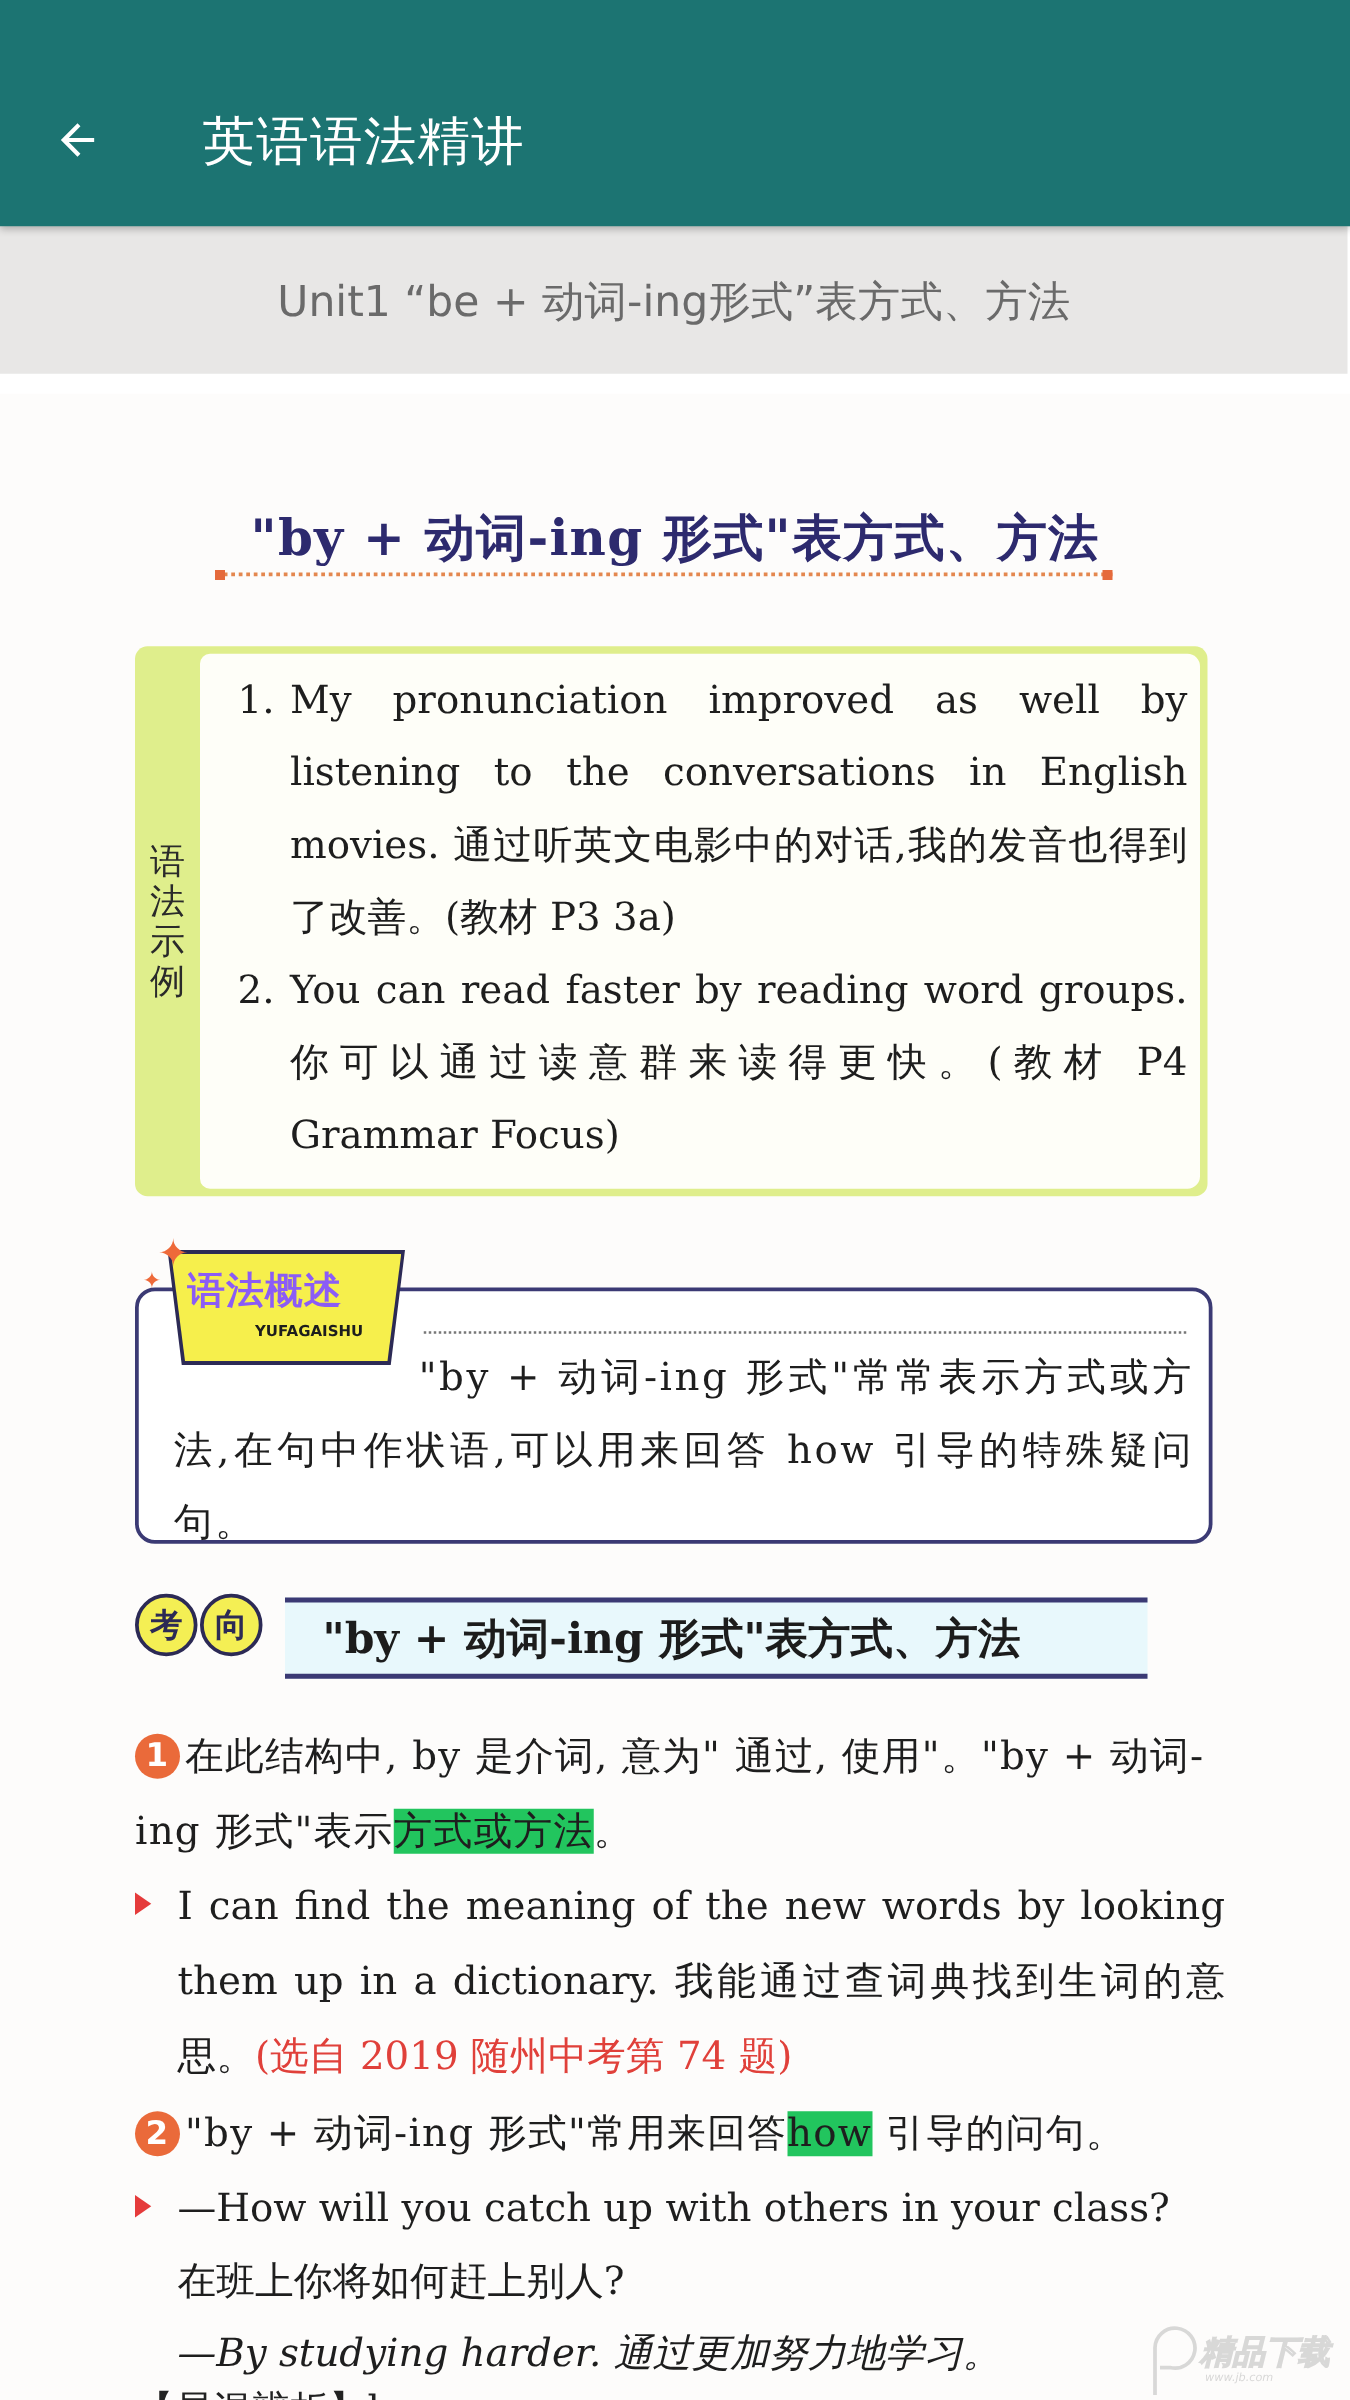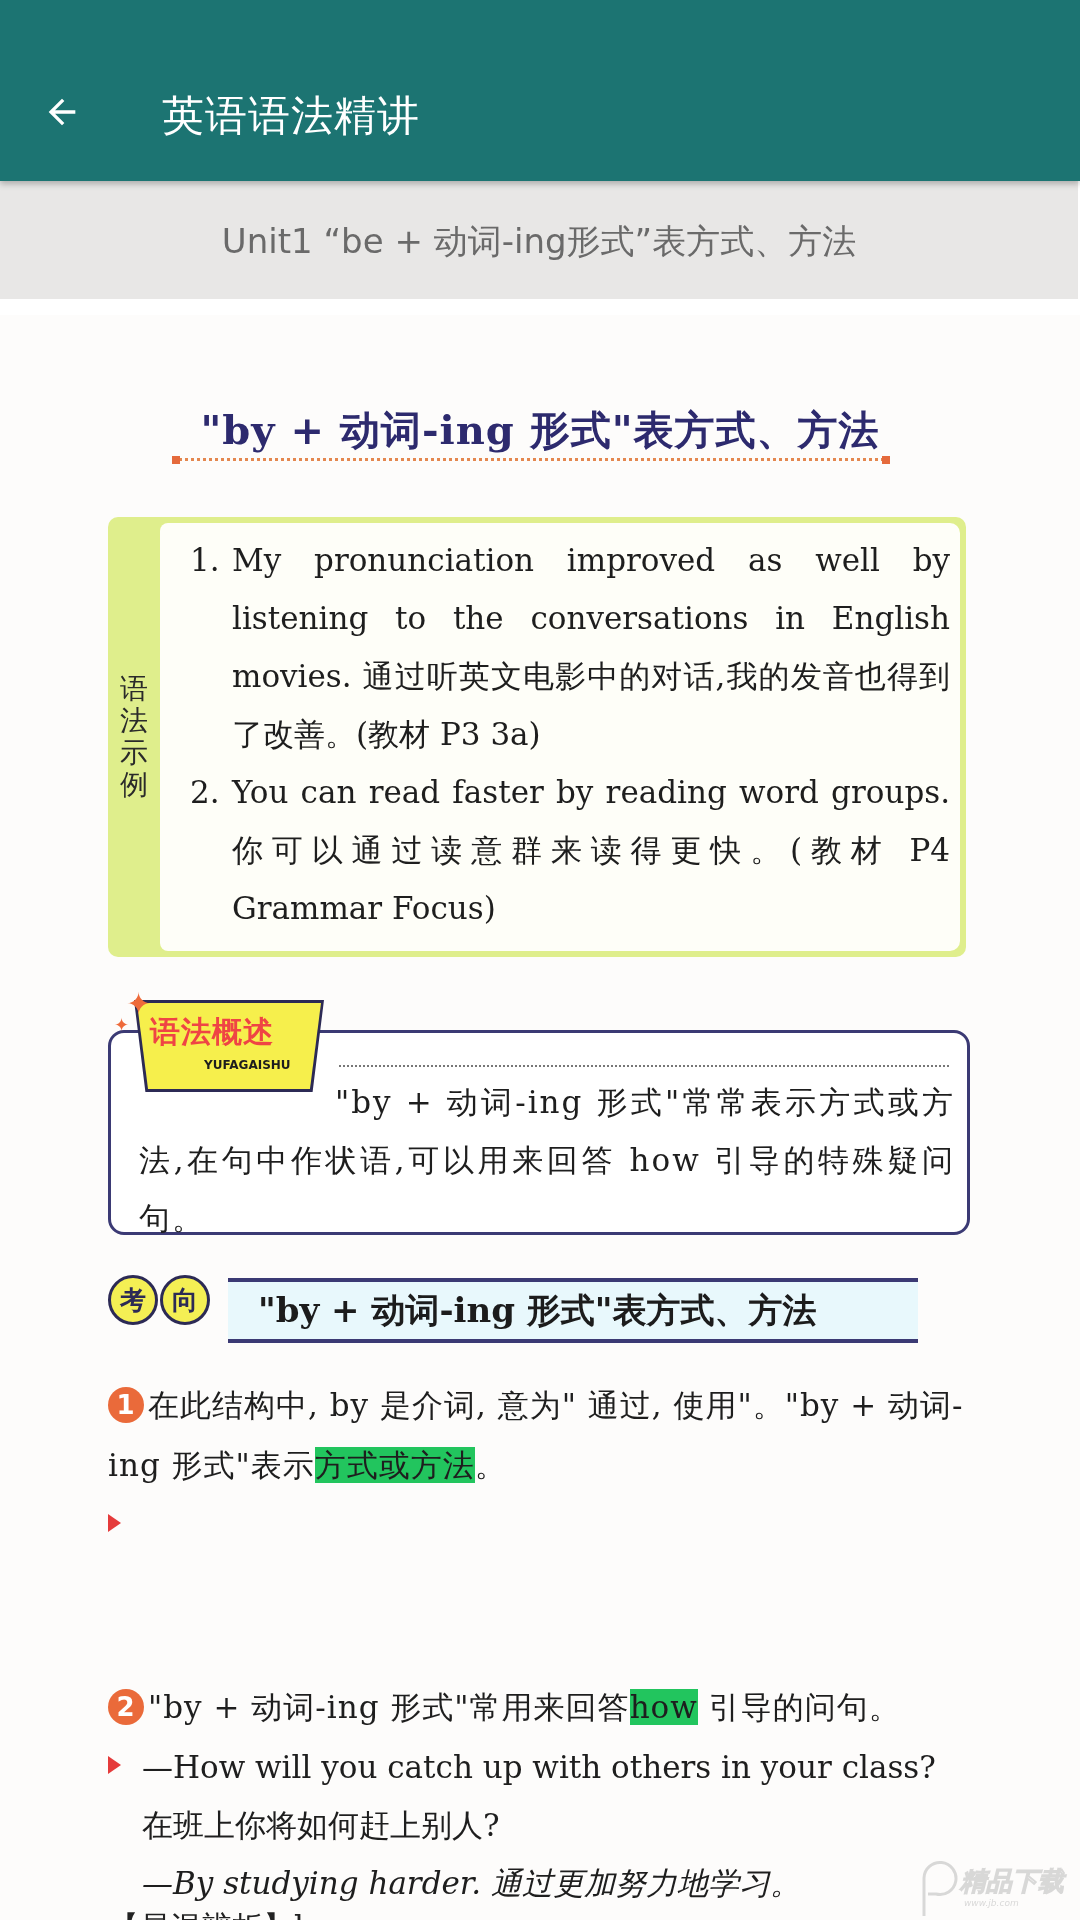--- a/index.html
+++ b/index.html
@@ -1,21 +1,21 @@
 <!DOCTYPE html>
 <html><head>
 <meta charset="utf-8">
 <style>
   * { box-sizing: border-box; margin: 0; padding: 0; }
   html, body { width: 1080px; height: 1920px; overflow: hidden; background: #fff; }
   body { position: relative; font-family: "DejaVu Serif", "Liberation Serif", serif; color: #1e1e1e; }
 
   .toolbar { position: absolute; left: 0; top: 0; width: 1080px; height: 181px; background: #1c7472; box-shadow: 0 3px 6px rgba(0,0,0,0.25); z-index: 3; }
   .back-btn { position: absolute; left: 30px; top: 80px; width: 64px; height: 64px; display: flex; align-items: center; justify-content: center; cursor: pointer; }
-  .toolbar-title { position: absolute; left: 162px; top: 88px; font-family: Liberation Sans, sans-serif; font-size: 42px; color: #fff; line-height: 56px; letter-spacing: 1px; }
+  .toolbar-title { position: absolute; left: 162px; top: 88px; font-family: Liberation Mono, monospace; font-size: 42px; color: #fff; line-height: 56px; letter-spacing: 1px; }
 
   .subtitle-bar { position: absolute; left: 0; top: 181px; width: 1078px; height: 118px; background: #e8e7e6; display: flex; align-items: center; justify-content: center; z-index: 2; }
   .subtitle-text { font-family: "DejaVu Sans", sans-serif; font-size: 34px; color: #6a6a6a; margin-top: 4px; }
 
   .page { position: absolute; left: 0; top: 315px; width: 1080px; height: 1605px; background: #fdfcfb; overflow: hidden; }
 
   .sec-title { position: absolute; left: 0; width: 1080px; top: 88px; text-align: center; font-size: 40px; font-weight: bold; color: #2d2a6e; letter-spacing: 1px; }
   .sec-underline { position: absolute; left: 172px; top: 143px; width: 718px; height: 4px; border-top: 3px dotted #e4874f; }
   .sec-underline::before, .sec-underline::after { content: ""; position: absolute; top: -5px; width: 8px; height: 8px; background: #e56a3c; }
   .sec-underline::before { left: 0; } .sec-underline::after { right: 0; }
@@ -24,21 +24,21 @@
   .example-label { position: absolute; left: 0; top: 0; width: 52px; height: 440px; display: flex; flex-direction: column; align-items: center; justify-content: center; font-family: "DejaVu Sans", sans-serif; font-size: 28px; color: #2a2a2a; line-height: 32px; }
   .example-inner { position: absolute; left: 52px; top: 6px; width: 800px; height: 428px; background: #fefef8; border-radius: 8px 10px 10px 8px; }
   .ex-item { position: absolute; left: 30px; width: 760px; font-size: 31px; line-height: 58px; text-align: justify; }
   .ex-num { display: inline-block; width: 42px; }
   .ex-cont { display: block; padding-left: 42px; }
 
   .overview { position: absolute; left: 108px; top: 715px; width: 862px; height: 205px; border: 3px solid #3b3a74; border-radius: 16px; background: #fff; }
   .ov-tag-wrap { position: absolute; left: 134px; top: 685px; width: 190px; height: 110px; z-index: 2; }
   .ov-tag-bg { position: absolute; left: 0; top: 0; width: 190px; height: 92px; background: #2c2a55; clip-path: polygon(0 0, 100% 0, 94% 100%, 60% 100%, 52% 112%, 44% 100%, 6% 100%); }
   .ov-tag-fg { position: absolute; left: 3px; top: 3px; width: 184px; height: 86px; background: #f6ef4c; clip-path: polygon(0 0, 100% 0, 94% 100%, 6% 100%); }
-  .ov-tag-title { position: absolute; left: 16px; top: 12px; font-family: "DejaVu Sans", sans-serif; font-weight: bold; font-size: 30px; color: #ef4444; letter-spacing: 1px; }
+  .ov-tag-title { position: absolute; left: 16px; top: 12px; font-family: "DejaVu Sans", sans-serif; font-weight: bold; font-size: 30px; color: #8b5cf6; letter-spacing: 1px; }
   .ov-tag-sub { position: absolute; left: 70px; top: 58px; font-family: "DejaVu Sans", sans-serif; font-weight: bold; font-size: 12px; color: #1d1d1d; }
   .ov-spark { position: absolute; color: #ee6a3a; font-family: "DejaVu Sans", sans-serif; }
   .ov-dots { position: absolute; left: 228px; top: 32px; width: 610px; border-top: 2px dotted #777; }
   .ov-text { position: absolute; left: 28px; top: 40px; width: 816px; font-size: 31px; line-height: 58px; text-align: justify; letter-spacing: 2px; text-indent: 196px; }
 
   .kx-badges { position: absolute; left: 108px; top: 960px; display: flex; }
   .kx-badge { width: 50px; height: 50px; border-radius: 50%; background: #f4ef54; border: 3px solid #2c2a55; display: flex; align-items: center; justify-content: center; font-family: "DejaVu Sans", sans-serif; font-weight: bold; font-size: 26px; color: #2c2a55; margin-right: 2px; }
   .kx-banner { position: absolute; left: 228px; top: 963px; width: 690px; height: 65px; background: #e8f8fc; border-top: 4px solid #3b3a74; border-bottom: 4px solid #3b3a74; }
   .kx-title { position: absolute; left: 30px; top: 6px; font-size: 34px; font-weight: bold; color: #1c1c1c; }
 
@@ -113,20 +113,23 @@
   </div>
   <div class="kx-banner">
     <div class="kx-title">"by + 动词-ing 形式"表方式、方法</div>
   </div>
 
   <div class="pt" style="top:1060px;">
     <span class="num-circle">1</span><span>在此结构中, by 是介词, 意为" 通过, 使用"。"by + 动词-ing 形式"表示</span><span class="hl">方式或方法</span><span>。</span>
   </div>
 
   <div class="arrow" style="top:1199px;"></div>
+  <div class="ex-line" style="top:1180px;">
+    <span>I can find the meaning of the new words by looking them up in a dictionary. 我能通过查词典找到生词的意思。</span><span class="red">(选自 2019 随州中考第 74 题)</span>
+  </div>
 
   <div class="pt" style="top:1362px;">
     <span class="num-circle">2</span><span>"by + 动词-ing 形式"常用来回答</span><span class="hl">how</span><span> 引导的问句。</span>
   </div>
 
   <div class="arrow" style="top:1441px;"></div>
   <div class="ex-line" style="top:1422px;">—How will you catch up with others in your class?</div>
   <div class="ex-line" style="top:1480px;">在班上你将如何赶上别人?</div>
   <div class="ex-line" style="top:1538px;font-style:italic;">—By studying harder. 通过更加努力地学习。</div>
 

